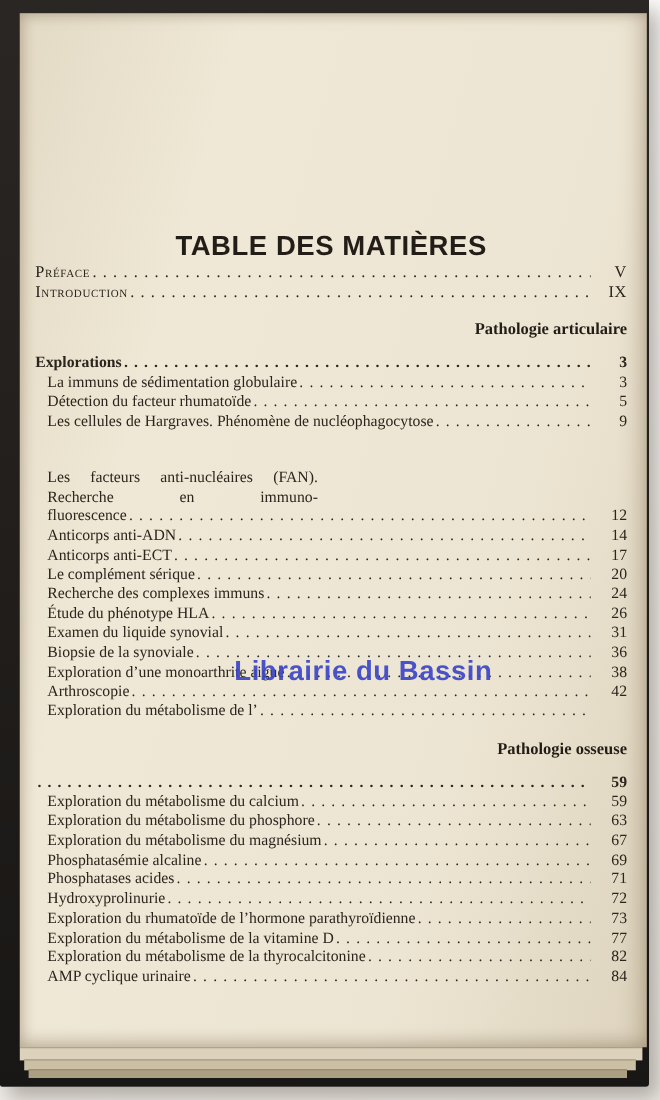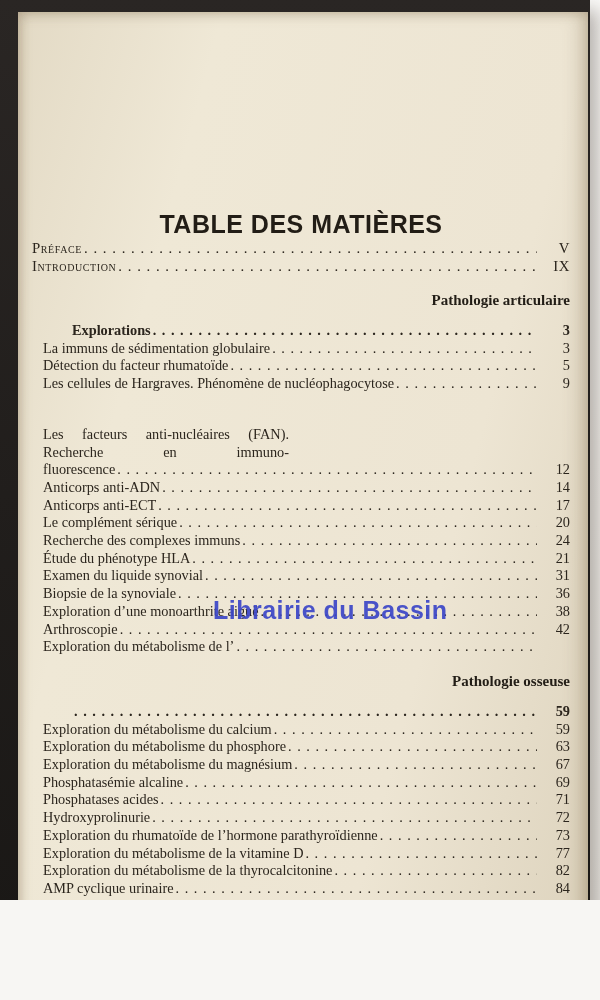--- a/index.html
+++ b/index.html
@@ -4,21 +4,21 @@
 <style>
   html, body {
     margin: 0; padding: 0;
     width: 600px; height: 1000px;
     background: #f7f6f3;
     font-family: "Liberation Serif", serif;
     overflow: hidden;
   }
   .photo {
     position: relative;
-    width: 600px; height: 900px;
+    width: 600px; height: 1000px;
     background: linear-gradient(160deg, #fdfdfc 0%, #f3f1ed 60%, #eceae5 100%);
     overflow: hidden;
   }
   .cover {
     position: absolute;
     left: 0; top: 0;
     width: 590px; height: 988px;
     background: linear-gradient(180deg, #2a2624 0%, #211e1c 50%, #191715 100%);
     box-shadow: 8px 10px 18px rgba(60,50,40,0.35);
     border-radius: 0 0 3px 2px;
@@ -52,21 +52,21 @@
   }
   .front { }
   .row {
     display: flex;
     align-items: baseline;
     font-size: 14.3px;
     line-height: 17.7px;
   }
   .row .label { white-space: nowrap; }
   .row.indent { padding-left: 11px; }
-  .row.bold { font-weight: 700; margin-left: 40px; }
+  .row.bold { font-weight: 700; }
   .row.sc { font-variant: small-caps; letter-spacing: 0.6px; font-size: 14.8px; line-height: 18px; }
   .dots {
     flex: 1;
     overflow: hidden;
     white-space: nowrap;
     margin: 0 3px 0 2px;
   }
   .dots::after {
     content: ". . . . . . . . . . . . . . . . . . . . . . . . . . . . . . . . . . . . . . . . . . . . . . . . . . . . . . . . . . . . . . . . . . . . . . . . . . . . . . . . . . . . . . . . . . . . . . . . . . . . . . . . . . . . . . . . . . . .";
     letter-spacing: 1px;
@@ -172,21 +172,21 @@
             <span class="pg">20</span>
           </div>
           <div class="row indent">
             <span class="label">Recherche des complexes immuns</span>
             <span class="dots"></span>
             <span class="pg">24</span>
           </div>
           <div class="row indent">
             <span class="label">Étude du phénotype HLA</span>
             <span class="dots"></span>
-            <span class="pg">21</span>
+            <span class="pg">26</span>
           </div>
           <div class="row indent">
             <span class="label">Examen du liquide synovial</span>
             <span class="dots"></span>
             <span class="pg">31</span>
           </div>
           <div class="row indent">
             <span class="label">Biopsie de la synoviale</span>
             <span class="dots"></span>
             <span class="pg">36</span>

